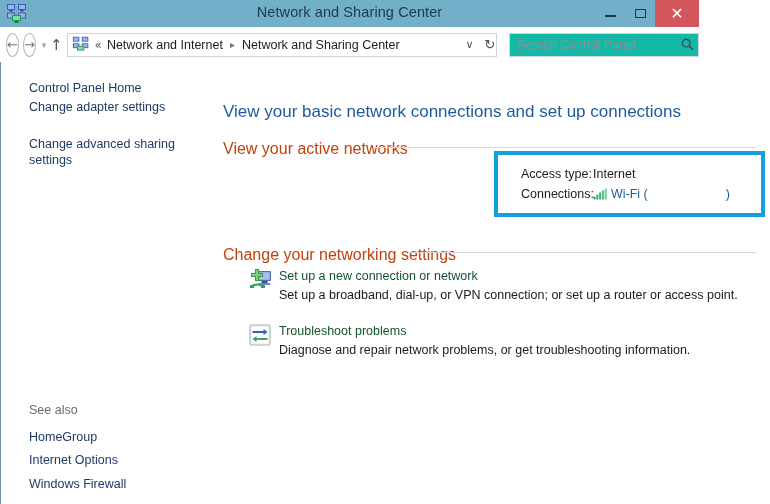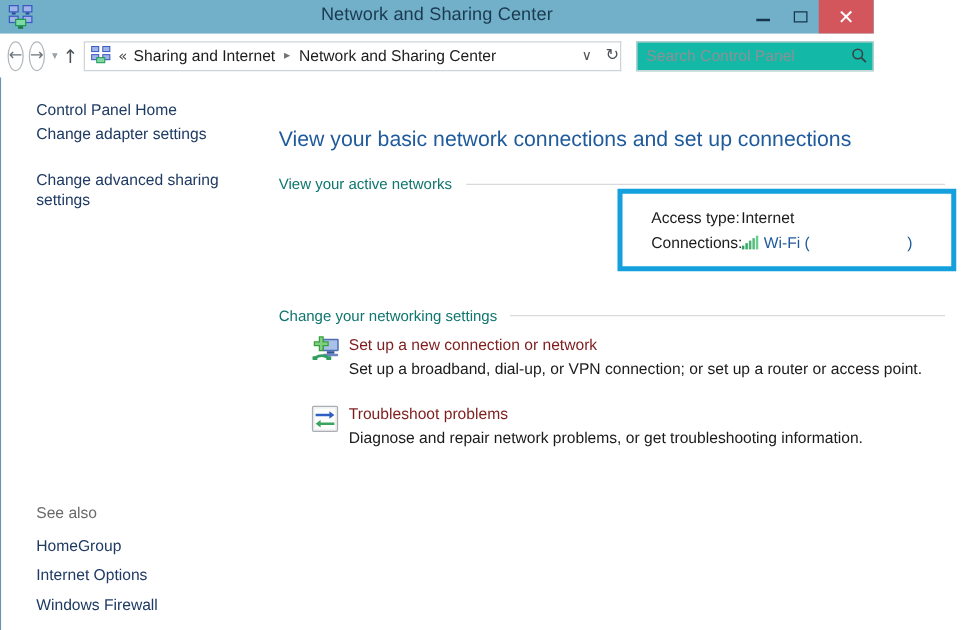--- a/index.html
+++ b/index.html
@@ -260,22 +260,22 @@
     position: absolute;
     left: 0px;
     top: 40px;
     font-size: 17px;
     color: #1f5a9c;
     white-space: nowrap;
   }
 
   .section-head {
     position: absolute;
-    font-size: 12px;
-    color: #0f766e;
+    font-size: 16px;
+    color: #c2410c;
     white-space: nowrap;
   }
   .section-rule {
     position: absolute;
     height: 1px;
     background: #d9d9d9;
   }
 
   
   .highlight-box {
@@ -308,21 +308,21 @@
     left: 24px;
     top: 0;
     width: 26px;
     height: 26px;
   }
   .task-link {
     position: absolute;
     left: 56px;
     top: 2px;
     font-size: 12.5px;
-    color: #7f1d1d;
+    color: #14532d;
     white-space: nowrap;
   }
   .task-desc {
     position: absolute;
     left: 56px;
     top: 21px;
     font-size: 12.5px;
     color: #1b1b1b;
     white-space: nowrap;
   }
@@ -401,21 +401,21 @@
           <rect x="13" y="2" width="6" height="4" fill="#9fb4e8"></rect>
           <rect x="1" y="9" width="8" height="6" fill="#3a5bbf"></rect>
           <rect x="2" y="10" width="6" height="4" fill="#9fb4e8"></rect>
           <rect x="12" y="9" width="8" height="6" fill="#3a5bbf"></rect>
           <rect x="13" y="10" width="6" height="4" fill="#9fb4e8"></rect>
           <rect x="6" y="12" width="9" height="6" fill="#1f9a55"></rect>
           <rect x="7" y="13" width="7" height="4" fill="#7fd9a4"></rect>
         </svg>
       </span>
       <span class="crumbsep">«</span>
-      <span class="crumb">Sharing and Internet</span>
+      <span class="crumb">Network and Internet</span>
       <span class="crumb-arrow">▸</span>
       <span class="crumb">Network and Sharing Center</span>
       <span class="addr-chevron">∨</span>
     </div>
 
     <div class="refreshbtn">
       <span>↻</span>
     </div>
 
     <div class="searchbox">

